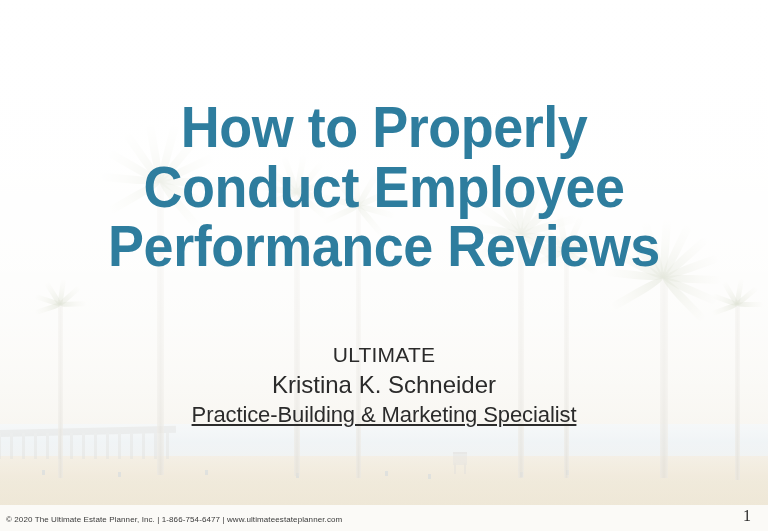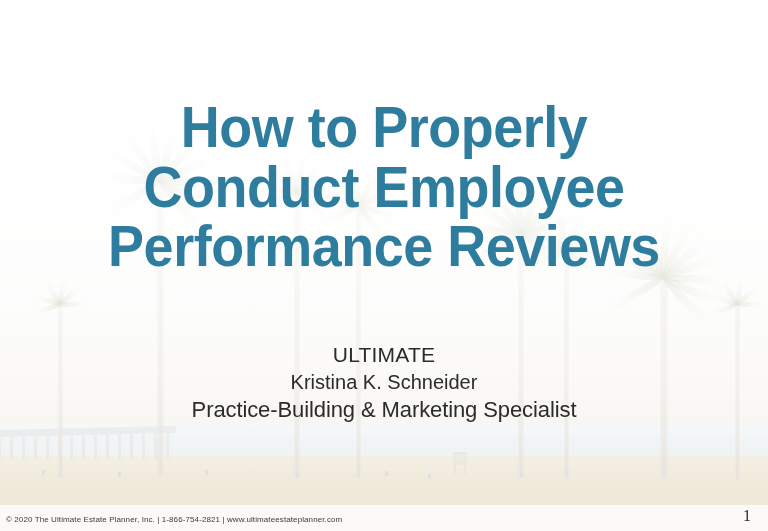--- a/index.html
+++ b/index.html
@@ -178,30 +178,31 @@
   }
   .speaker-label {
     display: block;
     font-size: 21px;
     line-height: 1.32;
     font-weight: 400;
     letter-spacing: .2px;
   }
   .speaker-name {
     display: block;
-    font-size: 20px;
+    font-size: 24px;
     line-height: 1.32;
     font-weight: 400;
   }
   .speaker-role {
     display: block;
     font-size: 22px;
     line-height: 1.32;
     font-weight: 400;
     letter-spacing: -.1px;
+    text-decoration: underline;
   }
 
   
   .logo {
     position: absolute;
     left: 621px;
     top: 466px;
     width: 110px;
     height: 48px;
     background: #ffffff;
@@ -420,16 +421,16 @@
     <span class="title-line">Performance Reviews</span>
   </div>
 
   <div class="speaker-block">
     <span class="speaker-label">ULTIMATE</span>
     <span class="speaker-name">Kristina K. Schneider</span>
     <span class="speaker-role">Practice-Building &amp; Marketing Specialist</span>
   </div>
 
 
-  <div class="footer-text">© 2020 The Ultimate Estate Planner, Inc.  |  1-866-754-2821  |  www.ultimateestateplanner.com</div>
+  <div class="footer-text">© 2020 The Ultimate Estate Planner, Inc.  |  1-866-754-6477  |  www.ultimateestateplanner.com</div>
   <div class="page-number">1</div>
 
 </div>
 
 </body></html>

